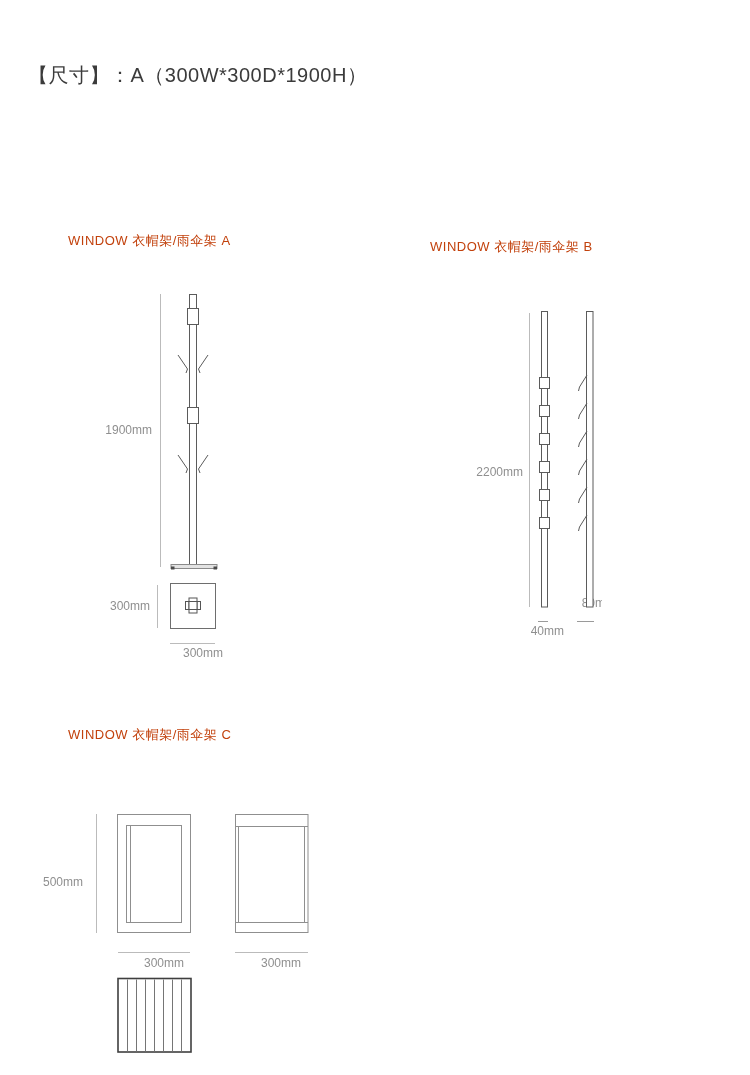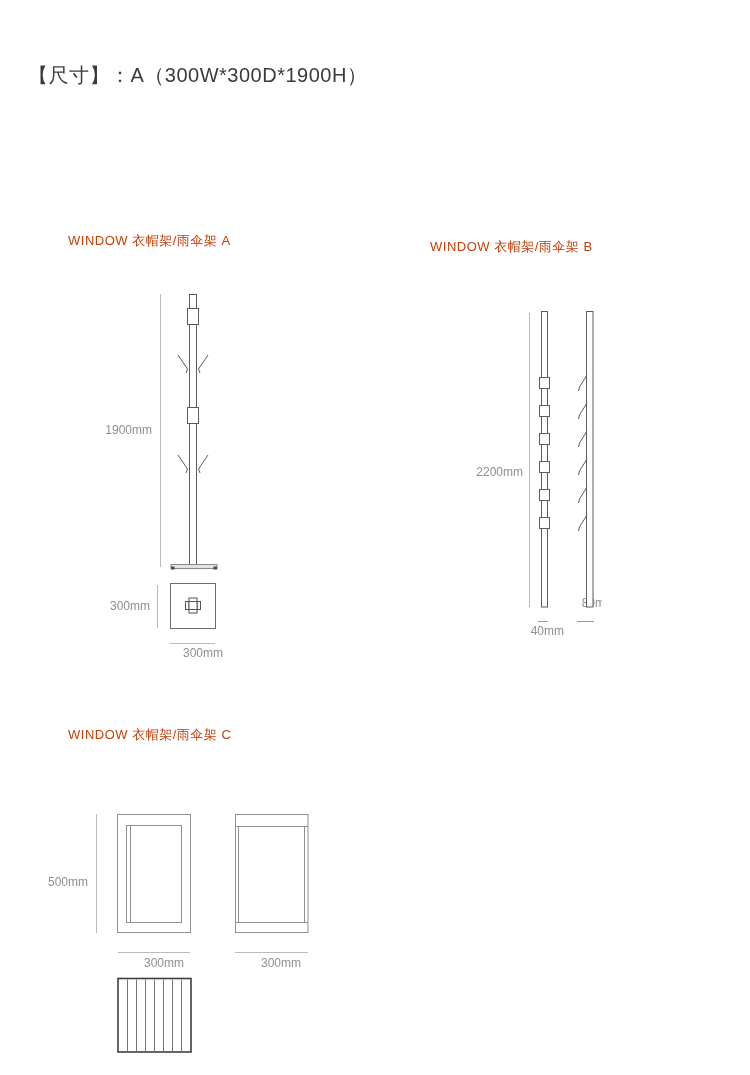--- a/index.html
+++ b/index.html
@@ -53,21 +53,21 @@
   <div class="abs sec-title" style="left:68px; top:726px;">WINDOW 衣帽架/雨伞架 C</div>
 
   <div class="abs dim-label ta-r" style="left:97px; top:423px; width:55px;">1900mm</div>
   <div class="abs dim-label ta-r" style="left:100px; top:599px; width:50px;">300mm</div>
   <div class="abs dim-label ta-c" style="left:163px; top:646px; width:60px;">300mm</div>
 
   <div class="abs dim-label ta-r" style="left:460px; top:446px; width:63px;margin-top:19px;">2200mm</div>
   <div class="abs dim-label ta-c" style="left:514px; top:624px; width:50px;">40mm</div>
   <div class="abs dim-label ta-c" style="left:565px; top:596px; width:50px;">80mm</div>
 
-  <div class="abs dim-label ta-r" style="left:38px; top:875px; width:50px;">500mm</div>
+  <div class="abs dim-label ta-r" style="left:38px; top:875px; width:50px;text-align:center;">500mm</div>
   <div class="abs dim-label ta-c" style="left:124px; top:956px; width:60px;">300mm</div>
   <div class="abs dim-label ta-c" style="left:241px; top:956px; width:60px;">300mm</div>
 
   <svg class="drawings" viewBox="0 0 750 1075">
 
     <g fill="none" stroke="#5b5b5b" stroke-width="1">
       <line x1="160.5" y1="294" x2="160.5" y2="567" stroke="#bbbbbb"></line>
       <rect x="189.5" y="294.5" width="7" height="272" fill="#ffffff"></rect>
       <rect x="187.5" y="308.5" width="11" height="16" fill="#ffffff"></rect>
       <rect x="187.5" y="407.5" width="11" height="16" fill="#ffffff"></rect>

